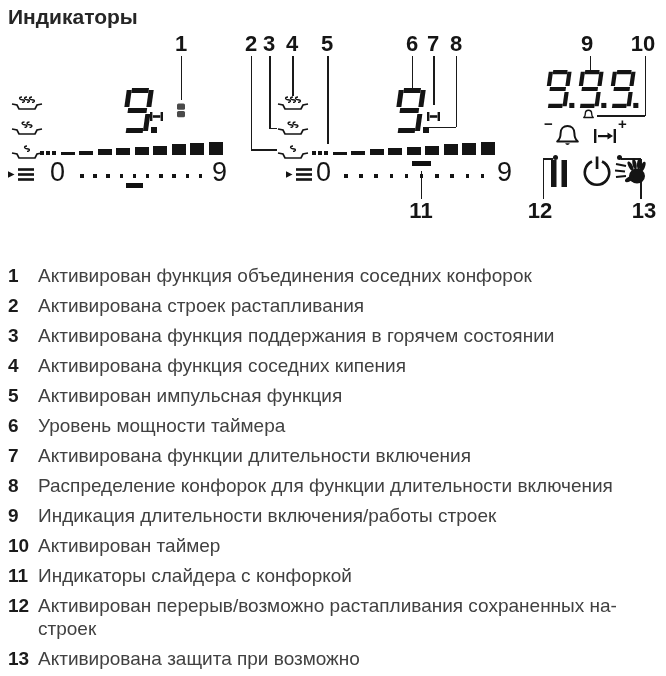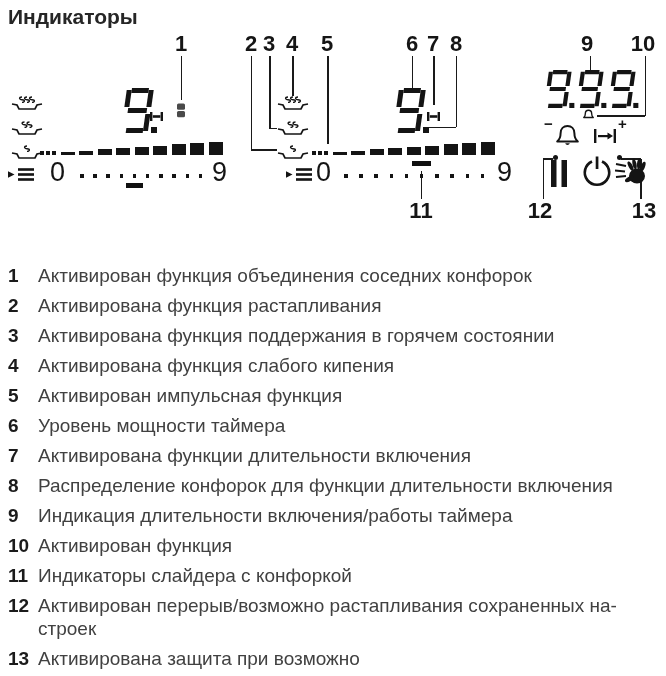--- a/index.html
+++ b/index.html
@@ -331,53 +331,53 @@
     </svg>
   </div>
 
   <div class="legend">
     <div class="lrow">
         <div class="lnum">1</div>
         <div class="ltext">Активирован функция объединения соседних конфорок</div>
       </div>
     <div class="lrow">
         <div class="lnum">2</div>
-        <div class="ltext">Активирована функция растапливания</div>
+        <div class="ltext">Активирована строек растапливания</div>
       </div>
     <div class="lrow">
         <div class="lnum">3</div>
         <div class="ltext">Активирована функция поддержания в горячем состоянии</div>
       </div>
     <div class="lrow">
         <div class="lnum">4</div>
-        <div class="ltext">Активирована функция слабого кипения</div>
+        <div class="ltext">Активирована функция соседних кипения</div>
       </div>
     <div class="lrow">
         <div class="lnum">5</div>
         <div class="ltext">Активирован импульсная функция</div>
       </div>
     <div class="lrow">
         <div class="lnum">6</div>
         <div class="ltext">Уровень мощности таймера</div>
       </div>
     <div class="lrow">
         <div class="lnum">7</div>
         <div class="ltext">Активирована функции длительности включения</div>
       </div>
     <div class="lrow">
         <div class="lnum">8</div>
         <div class="ltext">Распределение конфорок для функции длительности включения</div>
       </div>
     <div class="lrow">
         <div class="lnum">9</div>
-        <div class="ltext">Индикация длительности включения/работы таймера</div>
+        <div class="ltext">Индикация длительности включения/работы строек</div>
       </div>
     <div class="lrow">
         <div class="lnum">10</div>
-        <div class="ltext">Активирован функция</div>
+        <div class="ltext">Активирован таймер</div>
       </div>
     <div class="lrow">
         <div class="lnum">11</div>
         <div class="ltext">Индикаторы слайдера с конфоркой</div>
       </div>
     <div class="lrow">
         <div class="lnum">12</div>
         <div class="ltext">Активирован перерыв/возможно растапливания сохраненных на­строек</div>
       </div>
     <div class="lrow">

